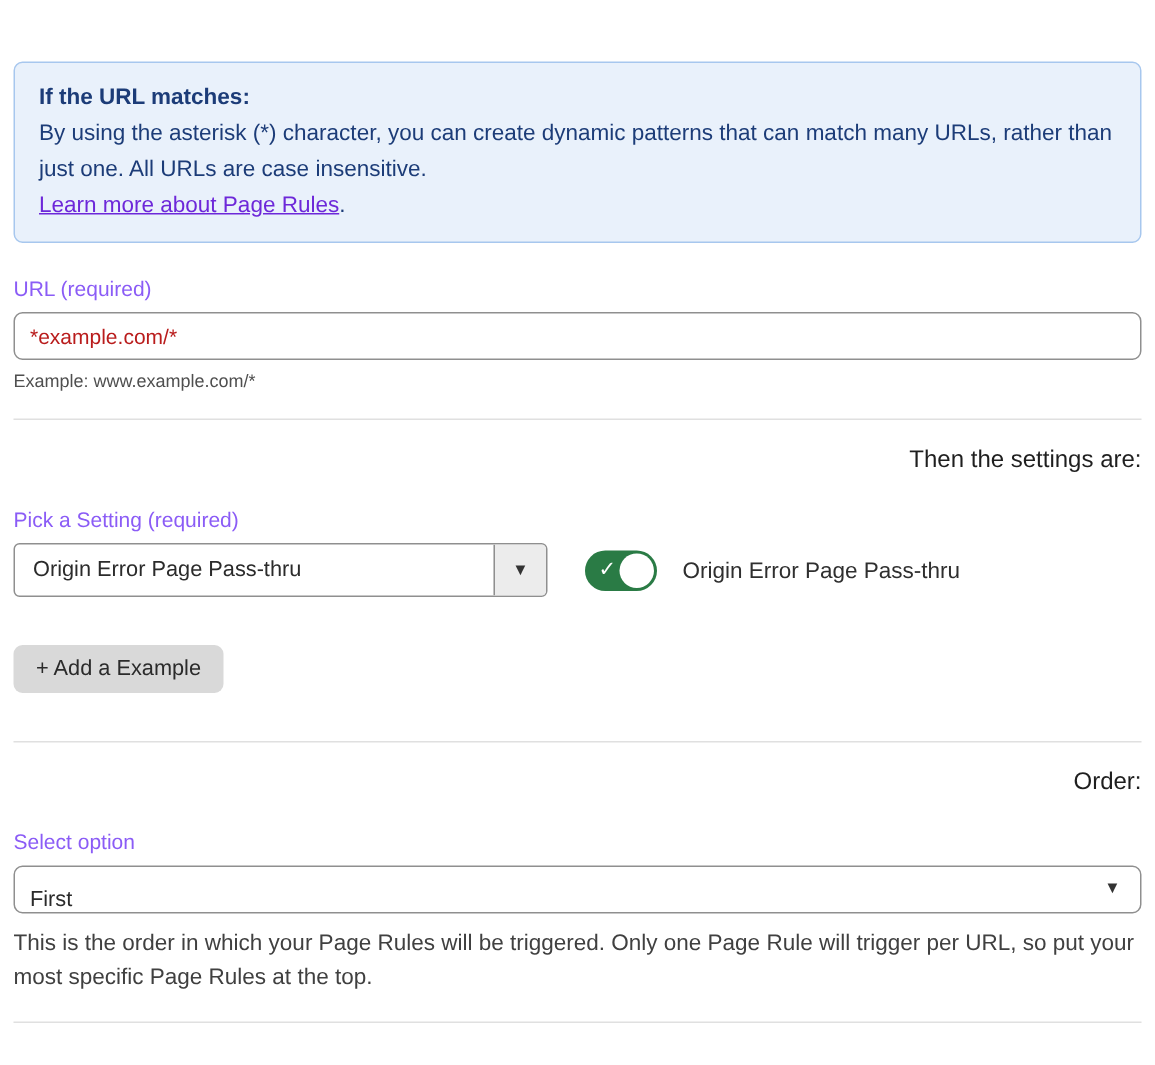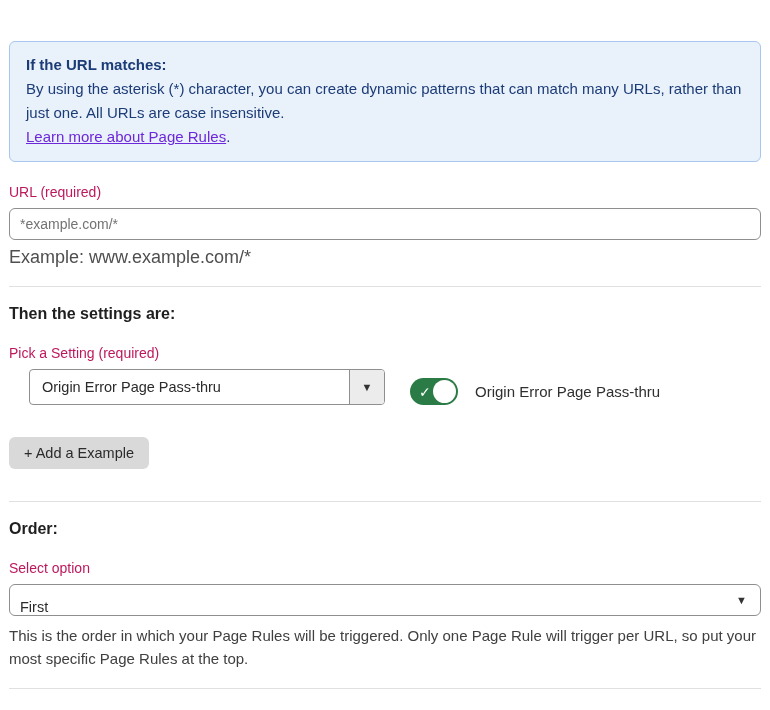--- a/index.html
+++ b/index.html
@@ -37,56 +37,56 @@
     font-weight: bold;
     font-size: 15px;
   }
   .info-box a.learn-link {
     color: #6d28d9;
     text-decoration: underline;
     cursor: pointer;
   }
   .field-label {
     font-size: 14px;
-    color: #be185d;
+    color: #8b5cf6;
     margin-bottom: 8px;
   }
   .text-input {
     width: 100%;
     height: 32px;
     border: 1px solid #8f8f8f;
     border-radius: 6px;
     padding: 0 10px;
     font-size: 14px;
     font-family: "Liberation Sans", sans-serif;
-    color: #737373;
+    color: #b91c1c;
     background: #fff;
   }
   .helper-text {
-    font-size: 18px;
+    font-size: 12px;
     color: #4f4f4f;
     margin-top: 7px;
   }
   hr.divider {
     border: none;
     border-top: 1px solid #e0e0e0;
     margin: 18px 0;
   }
   .section-heading {
     font-size: 16px;
-    font-weight: bold;
+    font-weight: normal;
     color: #1f1f1f;
     margin: 2px 0 22px 0;
+    text-align: right;
   }
   
   .setting-row {
     display: flex;
-    align-items: flex-end;
+    align-items: center;
     margin-bottom: 32px;
-    margin-left: 20px;
   }
   .dropdown {
     display: flex;
     width: 356px;
     height: 36px;
     border: 1px solid #8f8f8f;
     border-radius: 4px;
     background: #fff;
     overflow: hidden;
     cursor: pointer;

